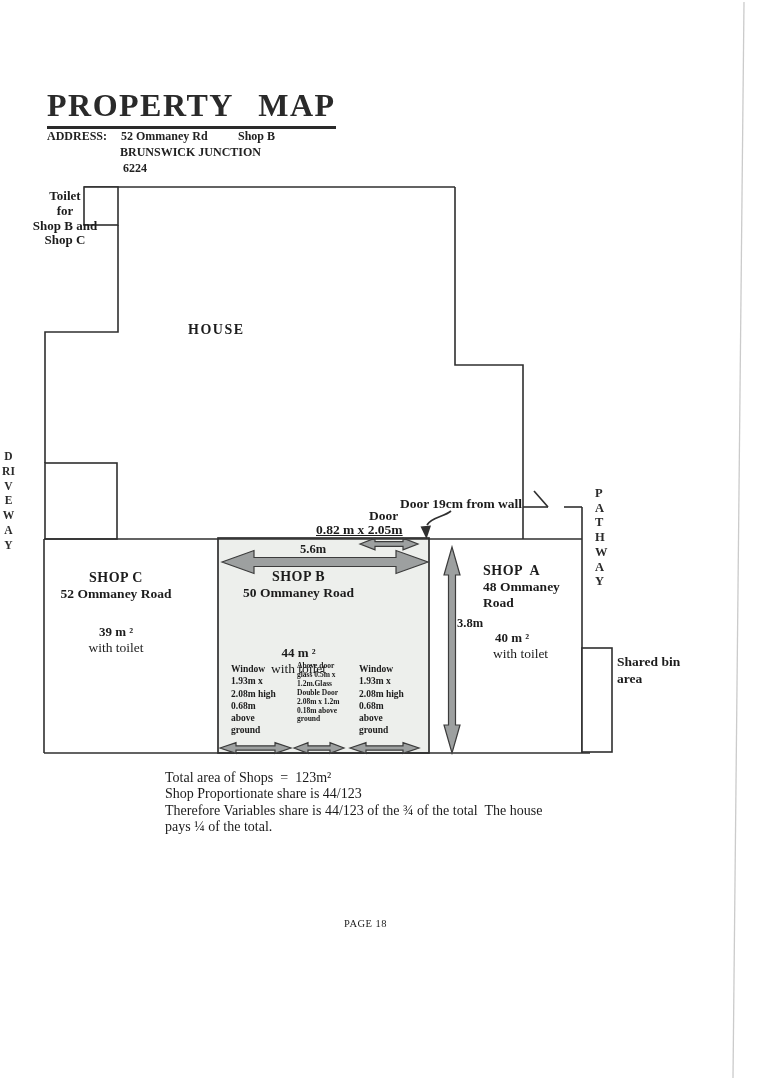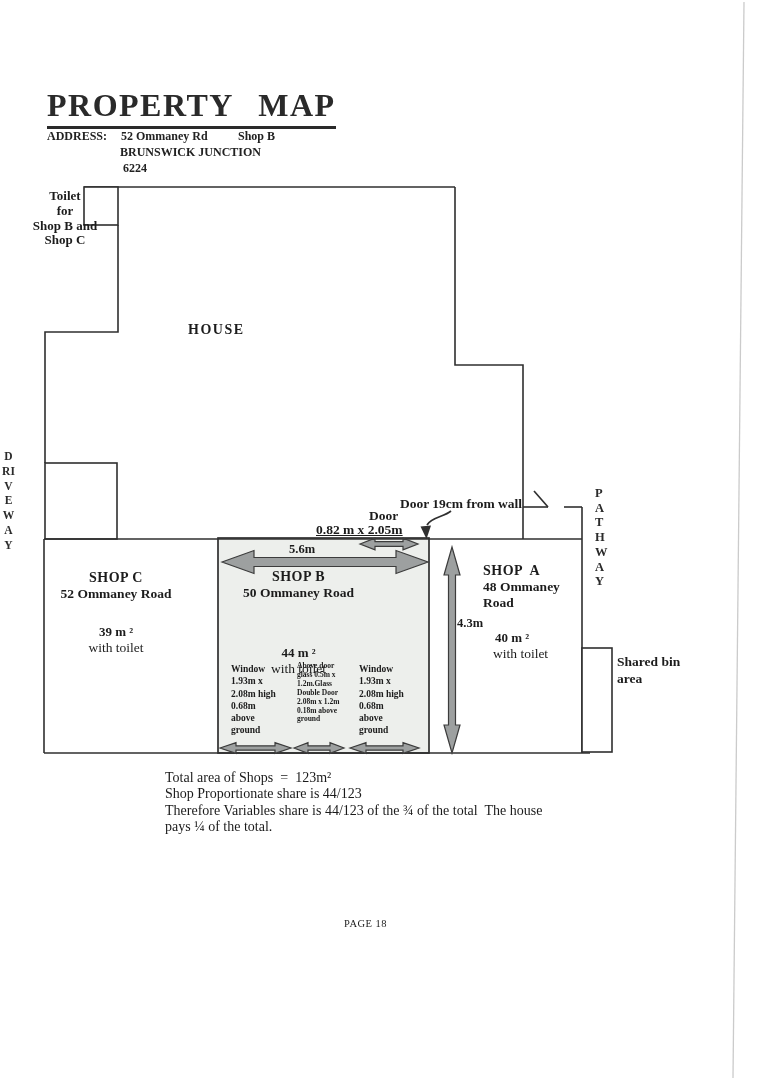--- a/index.html
+++ b/index.html
@@ -94,22 +94,22 @@
   <div class="abs toilet-note pre">Toilet
 for
 Shop B and
 Shop C</div>
   <div class="abs house-label" style="left: 188px; top: 322px;">HOUSE</div>
   <div class="abs vtext driveway">DRIVEWAY</div>
   <div class="abs vtext pathway">PATHWAY</div>
   <div class="abs door-note" style="left: 400px; top: 496px;">Door 19cm from wall</div>
   <div class="abs door-label" style="left: 369px; top: 508px;">Door</div>
   <div class="abs door-size" style="left: 316px; top: 522px;">0.82 m x 2.05m</div>
-  <div class="abs dim" style="left:289px;top:542px;">5.6m</div>
-  <div class="abs dim" style="left:457px;top:616px;">4.3m</div>
+  <div class="abs dim" style="left:300px;top:542px;">5.6m</div>
+  <div class="abs dim" style="left:457px;top:616px;">3.8m</div>
 
   <div class="abs shop-block" style="left:40px;top:570px;width:152px;">
     <div class="shop-name">SHOP C</div>
     <div class="shop-addr">52 Ommaney Road</div>
     <div class="shop-area" style="margin-top:22px;">39 m ²</div>
     <div class="shop-toilet">with toilet</div>
   </div>
 
   <div class="abs shop-block" style="left:216px;top:569px;width:165px;">
     <div class="shop-name">SHOP B</div>

